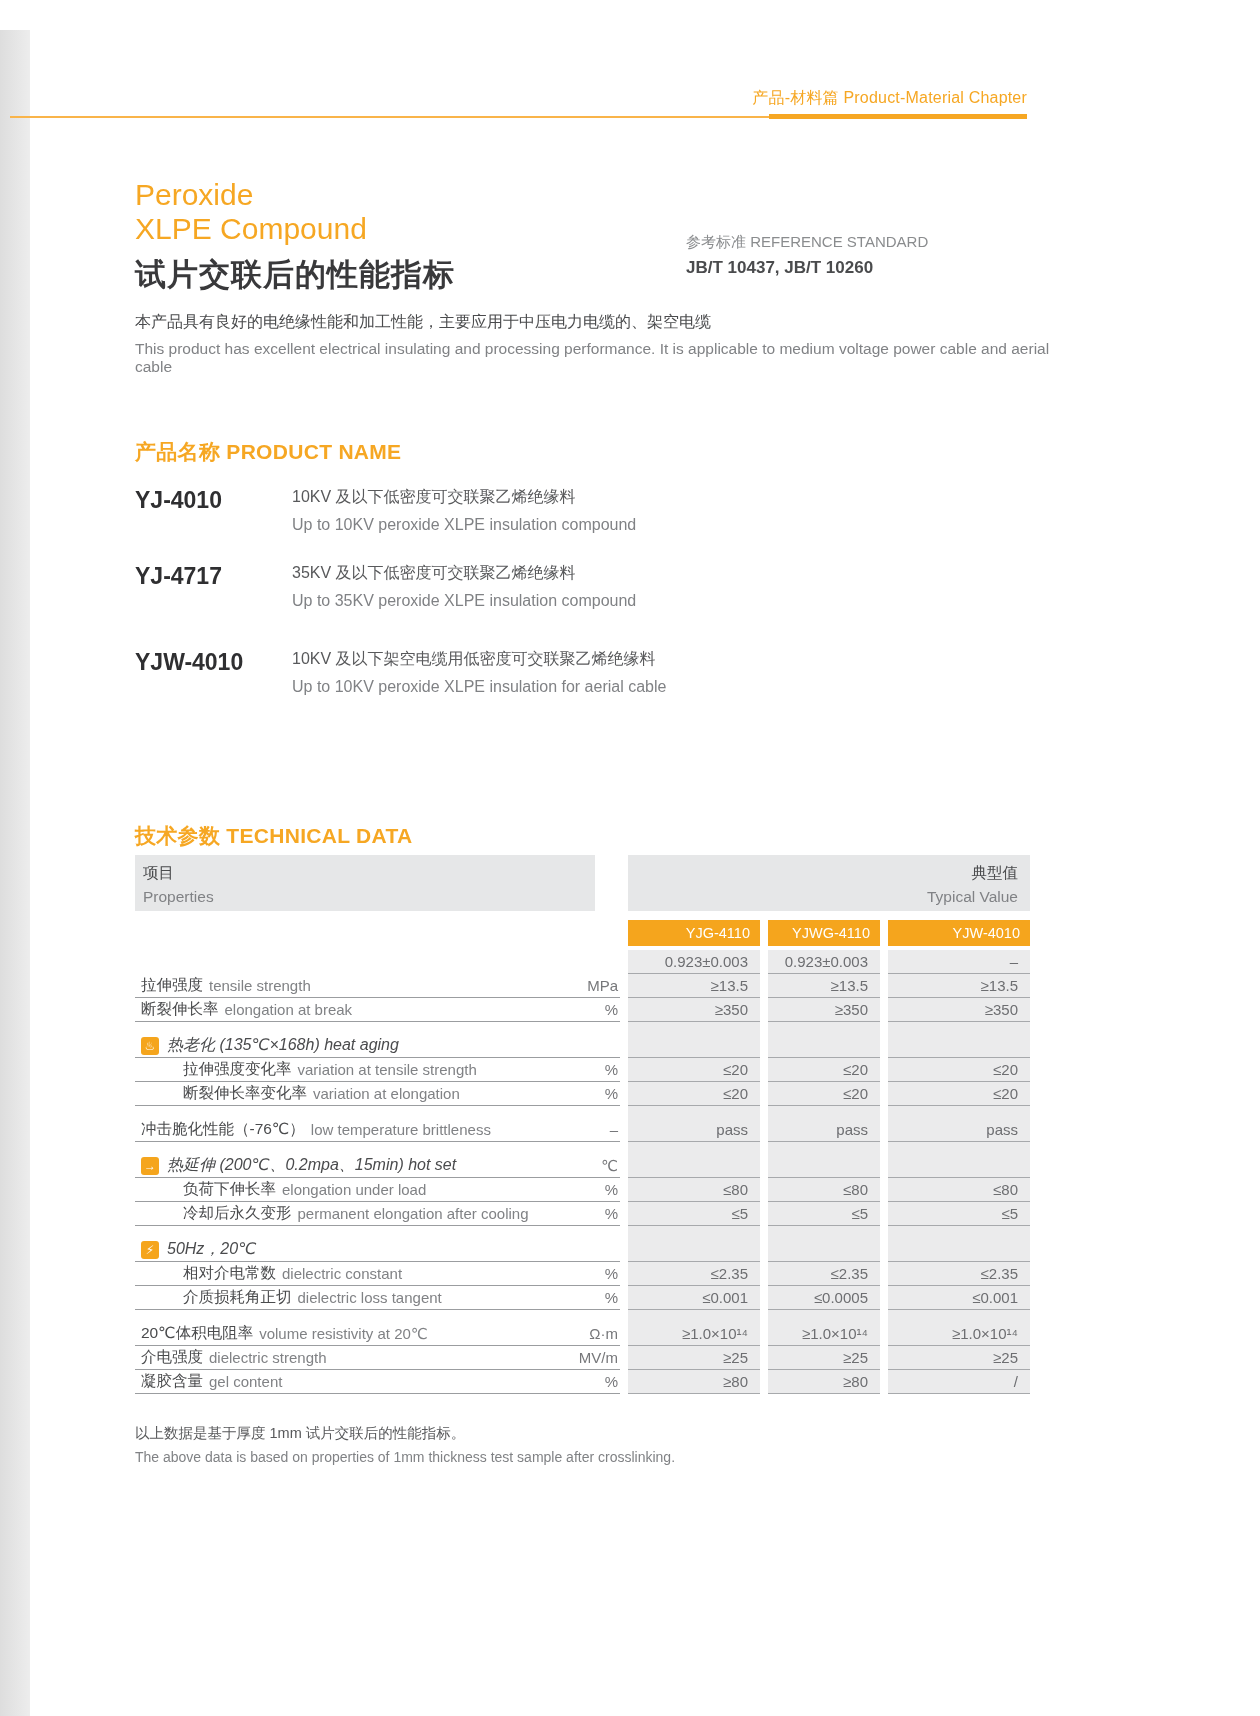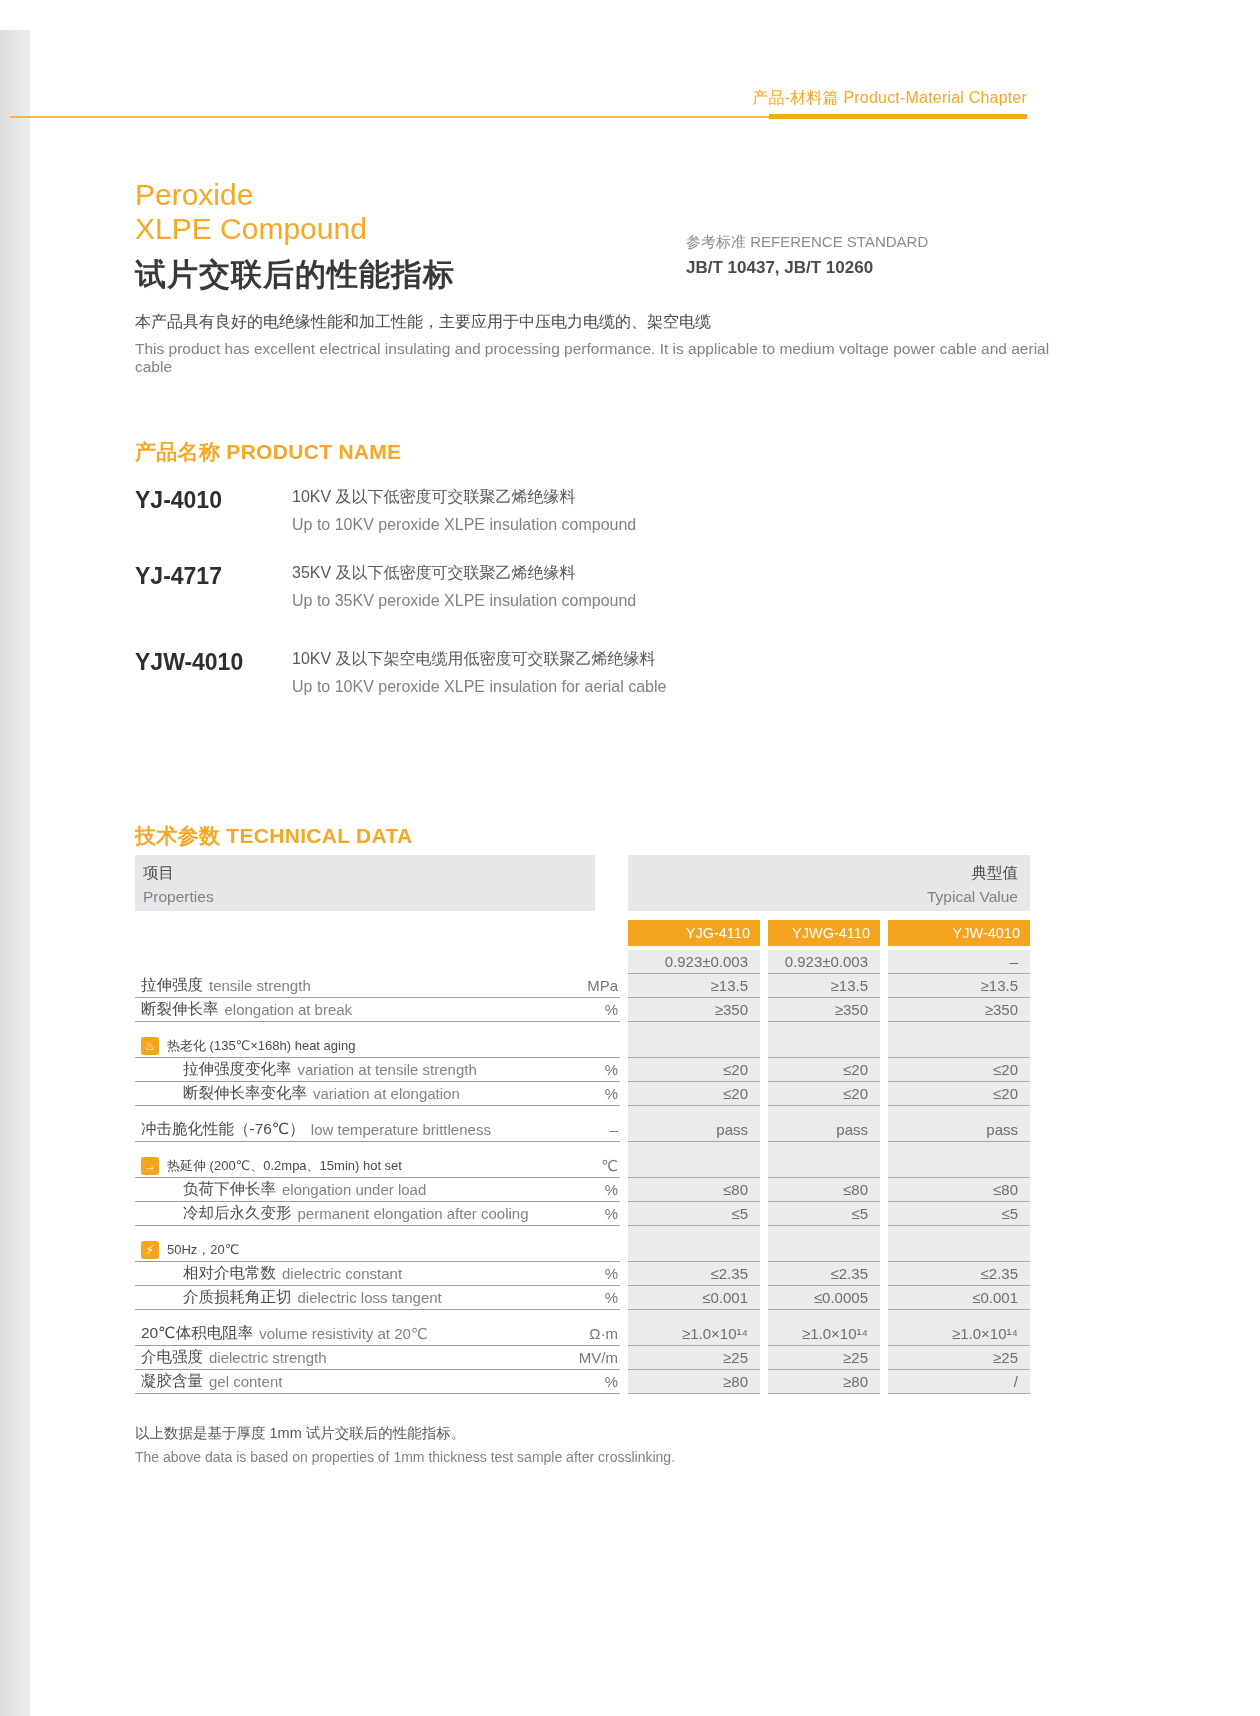--- a/index.html
+++ b/index.html
@@ -56,21 +56,21 @@
   .band.b2{left:753px;width:142px;}
   .t-row{position:relative;display:grid;
     grid-template-columns:485px 8px 132px 8px 112px 8px 142px;height:24px;}
   .t-row.spaced{margin-top:12px;}
   .t-row.first .cell-label{border-top:2px solid #58595b;}
   .cell-label{grid-column:1;display:flex;align-items:center;box-sizing:border-box;
     border-bottom:1px solid #9b9da0;padding-left:6px;}
   .t-row.indent .cell-label{padding-left:48px;}
   .lab-zh{color:#4a4b4d;font-size:15.5px;white-space:nowrap;}
   .lab-en{color:#808285;font-size:15px;margin-left:6px;white-space:nowrap;}
-  .lab-sec{color:#4a4b4d;font-size:13px;white-space:nowrap;}
+  .lab-sec{color:#4a4b4d;font-size:16px;white-space:nowrap;font-style:italic;}
   .unit{margin-left:auto;color:#76777a;font-size:15px;padding-right:2px;}
   .cell-val{display:flex;align-items:center;justify-content:flex-end;box-sizing:border-box;
     border-bottom:1px solid #a7a9ac;padding-right:12px;color:#6d6e71;font-size:15px;}
   .cell-val.v0{grid-column:3;}
   .cell-val.v1{grid-column:5;}
   .cell-val.v2{grid-column:7;}
   .sec-icon{width:18px;height:18px;background:#F5A51D;border-radius:3px;color:#ffffff;
     font-size:12px;line-height:18px;text-align:center;margin-right:8px;flex:0 0 18px;}
   
   .footnote{position:absolute;left:135px;top:1424px;}

